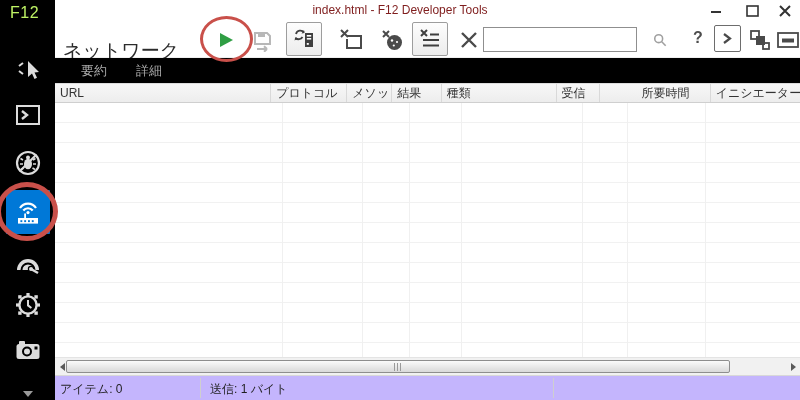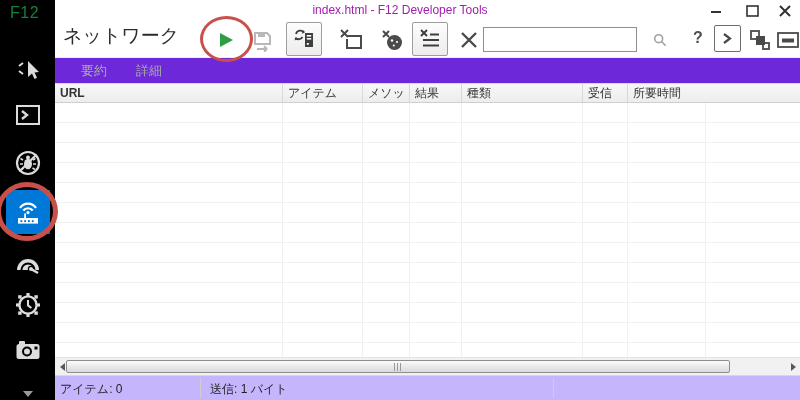--- a/index.html
+++ b/index.html
@@ -1,46 +1,46 @@
 <!DOCTYPE html>
 <html><head>
 <meta charset="utf-8">
 <style>
   html,body{margin:0;padding:0;background:#fff;}
   *{box-sizing:border-box;font-family:"Liberation Sans","DejaVu Sans",sans-serif;}
   #stage{position:relative;width:800px;height:400px;overflow:hidden;background:#fff;}
 
   
   #sidebar{position:absolute;left:0;top:0;width:55px;height:400px;background:#000;}
-  .brand{position:absolute;left:10px;top:4px;color:#15803d;font-size:16px;letter-spacing:.5px;}
+  .brand{position:absolute;left:10px;top:4px;color:#bef264;font-size:16px;letter-spacing:.5px;}
   .side-item{position:absolute;left:0;width:55px;height:44px;display:flex;align-items:center;justify-content:center;cursor:pointer;}
   .side-item.active{left:6px;width:44px;height:44px;border-radius:1px;}
   .side-item svg{display:block;}
   .side-chevron{position:absolute;left:0;width:55px;bottom:2px;display:flex;justify-content:center;}
 
   
   #win{position:absolute;left:55px;top:0;width:745px;height:400px;background:#fff;}
 
   
   #titlebar{position:absolute;left:0;top:0;width:745px;height:20px;background:#fff;}
-  #win-title{position:absolute;left:90px;top:3px;width:510px;text-align:center;font-size:12px;color:#a21caf;white-space:nowrap;}
+  #win-title{position:absolute;left:90px;top:3px;width:510px;text-align:center;font-size:12px;color:#7f1d1d;white-space:nowrap;}
   .winctl{position:absolute;top:3px;width:26px;height:16px;display:flex;align-items:center;justify-content:center;cursor:pointer;}
 
   
   #toolbar{position:absolute;left:0;top:20px;width:745px;height:38px;background:#fff;border-bottom:1px solid #efefef;}
-  #panel-title{position:absolute;left:8px;top:3px;font-size:19px;color:#2b2b2b;}
+  #panel-title{position:absolute;left:8px;top:18px;font-size:19px;color:#2b2b2b;}
   .tbtn{position:absolute;display:flex;align-items:center;justify-content:center;cursor:pointer;background:transparent;border:0;padding:0;}
   .toggle-on{border:1px solid #9d9d9d;border-radius:2px;background:linear-gradient(#fdfdfd,#ececec);}
   #search-box{position:absolute;left:428px;top:7px;width:154px;height:25px;border:1px solid #8f8f8f;background:#fff;display:flex;}
   #search-input{flex:1;border:0;outline:none;font-size:12px;padding:0 4px;background:transparent;}
   #search-btn{width:26px;border:0;background:transparent;display:flex;align-items:center;justify-content:center;cursor:pointer;}
   #help-btn{position:absolute;left:634px;top:5px;width:18px;height:26px;font-size:16px;font-weight:bold;color:#4d4d4d;display:flex;align-items:center;justify-content:center;background:none;border:0;cursor:pointer;}
 
   
-  #tabrow{position:absolute;left:0;top:58px;width:745px;height:25px;background:#6d28d9;}
+  #tabrow{position:absolute;left:0;top:58px;width:745px;height:25px;background:#000000;}
   .tab{position:absolute;top:3px;font-size:13px;color:#ababab;cursor:default;background:none;border:0;}
 
   
   #thead{position:absolute;left:0;top:83px;width:745px;height:20px;background:linear-gradient(#f7f7f7,#ededed);border-top:1px solid #dcdcdc;border-bottom:1px solid #cfcfcf;display:flex;}
   .th{height:18px;line-height:18px;font-size:12px;color:#333;padding-left:5px;border-right:1px solid #d9d9d9;white-space:nowrap;overflow:hidden;cursor:pointer;}
   .th:last-child{border-right:0;}
 
   
   #tbody{position:absolute;left:0;top:103px;width:745px;height:254px;background:repeating-linear-gradient(to bottom,#ffffff 0 19px,#f1f1f1 19px 20px);}
   .vline{position:absolute;top:0;width:1px;height:254px;background:#f0f0f0;}
@@ -265,27 +265,28 @@
         </svg>
       </button>
     </div>
 
     <div id="tabrow">
       <button class="tab" style="left:20px">要約</button>
       <button class="tab" style="left:75px">詳細</button>
     </div>
 
     <div id="thead">
-      <div class="th" style="width: 228px; font-weight: bold;">URL</div>
-      <div class="th" style="width: 80px;">アイテム</div>
+      <div class="th" style="width: 228px;">URL</div>
+      <div class="th" style="width: 80px;">プロトコル</div>
       <div class="th" style="width: 47px;">メソッド</div>
       <div class="th" style="width: 52px;">結果</div>
       <div class="th" style="width: 121px;">種類</div>
       <div class="th" style="width: 45px;">受信</div>
-      <div class="th" style="width: 78px;">所要時間</div>
+      <div class="th" style="width: 78px; margin-left: 37px;">所要時間</div>
+      <div class="th" style="width: 94px;">イニシエーター</div>
     </div>
 
     <div id="tbody">
         <div class="vline" style="left: 227px;"></div>
         <div class="vline" style="left: 307px;"></div>
         <div class="vline" style="left: 354px;"></div>
         <div class="vline" style="left: 406px;"></div>
         <div class="vline" style="left: 527px;"></div>
         <div class="vline" style="left: 572px;"></div>
         <div class="vline" style="left: 650px;"></div>

